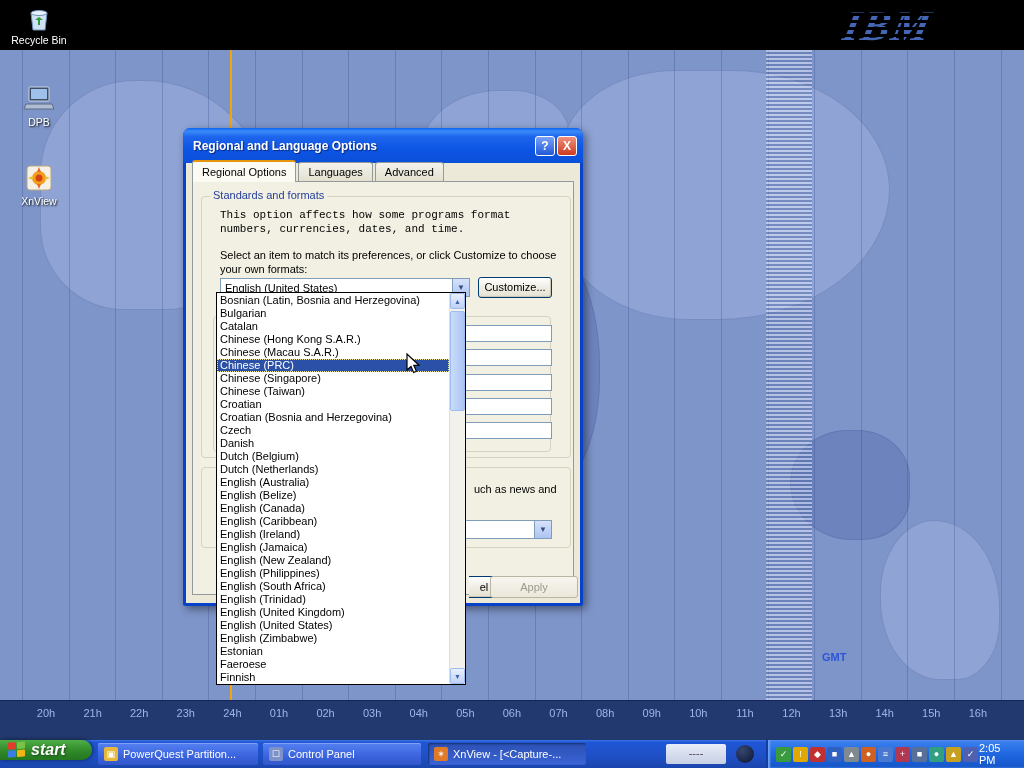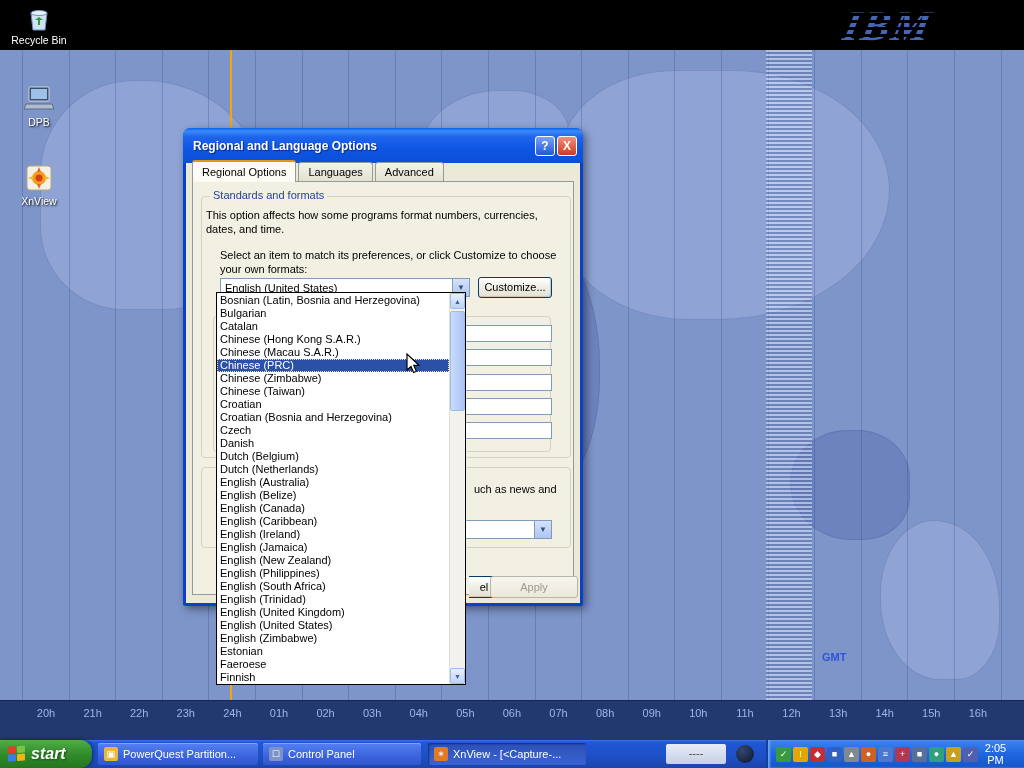--- a/index.html
+++ b/index.html
@@ -79,21 +79,21 @@
   .sb-btn { position:absolute; left:0; width:15px; height:16px; border:1px solid #9dbdf0; border-radius:2px;
     background:linear-gradient(to bottom,#e9f0fd,#bed1f6); color:#3f63a8; font-size:7px; text-align:center; line-height:15px; }
   .sb-up { top:0; }
   .sb-down { bottom:0; }
   .sb-thumb { position:absolute; left:0; width:15px; top:18px; height:100px; border:1px solid #9dbdf0; border-radius:2px;
     background:linear-gradient(to right,#cadcfa,#aac4f4); }
 
   
   .taskbar { position:absolute; left:0; right:0; bottom:0; height:28px; z-index:50;
     background:linear-gradient(to bottom,#3a75e8 0%, #2057d6 8%, #1e4fc4 60%, #1a45ad 100%); }
-  .start-btn { position:absolute; left:0; top:0; width:92px; height:28px; border-radius:0 12px 12px 0;
+  .start-btn { position:absolute; left:0; top:0; width:92px; height:20px; border-radius:0 12px 12px 0;
     background:linear-gradient(to bottom,#4fae46,#2f8929 55%, #24761f);
     box-shadow:1px 0 4px rgba(0,0,0,.5); display:flex; align-items:center; padding-left:8px; }
   .start-btn .s-lbl { color:#fff; font:italic bold 16px "Liberation Sans", sans-serif; text-shadow:1px 1px 2px #1c4a18; margin-left:5px; }
   .winflag { width:18px; height:16px; display:grid; grid-template-columns:8px 8px; grid-template-rows:7px 7px; gap:1px; transform:skewY(-4deg); }
   .winflag i { display:block; border-radius:1px; }
   .task-btn { position:absolute; top:3px; height:22px; border-radius:2px; display:flex; align-items:center; padding:0 6px;
     background:linear-gradient(to bottom,#5581f2,#3a63dd 60%, #3257cc); box-shadow:inset 0 1px 0 #7fa0f5;
     color:#fff; font-size:11px; white-space:nowrap; overflow:hidden; }
   .task-btn.pressed { background:linear-gradient(to bottom,#2c50b4,#3a63d5); box-shadow:inset 1px 1px 2px #16306e; }
   .task-ico { width:14px; height:14px; border-radius:2px; margin-right:5px; flex:none;
@@ -101,21 +101,21 @@
   .tb-toolbar { position:absolute; left:666px; top:4px; width:60px; height:20px; border-radius:2px;
     background:linear-gradient(to bottom,#e8ecf8,#c7cfe6); color:#444; font-size:11px; text-align:center; line-height:19px; }
   .ql-circle { position:absolute; left:736px; top:5px; width:18px; height:18px; border-radius:50%;
     background:radial-gradient(circle at 35% 30%, #35476e, #0c1430); }
   .tray { position:absolute; left:766px; right:0; top:0; bottom:0;
     background:linear-gradient(to bottom,#3f83f0,#1f66e0 50%, #1556c8);
     border-left:2px solid #1340a0; box-shadow:inset 2px 0 2px #6ea2f5;
     display:flex; align-items:center; padding-left:7px; }
   .tray-icon { width:15px; height:15px; border-radius:2px; margin:0 1px; flex:none;
     color:#fff; font-size:9px; line-height:15px; text-align:center; }
-  .tray-clock { margin-left:auto; color:#fff; font-size:11px; padding-right:12px;text-align:center; }
+  .tray-clock { margin-left:auto; color:#fff; font-size:11px; padding-right:12px; }
 
   
   .cursor { position:absolute; z-index:200; }
 </style>
 </head>
 <body>
 
 <div id="screen">
 
   <div class="wallpaper">
@@ -199,21 +199,21 @@
 
     <span class="tab active">Regional Options</span>
         <span class="tab">Languages</span>
         <span class="tab">Advanced</span>
       </div>
     <div class="tabpane">
 
       <div class="groupbox" style="left:8px;top:14px;width:370px;height:262px;">
         <span class="gb-label">Standards and formats</span>
       </div>
-      <div class="dlg-text" style="left:13px;top:26px;width:345px;">This option affects how some programs format numbers, currencies, dates, and time.</div>
+      <div class="dlg-text" style="left:27px;top:26px;width:345px;font-family:Liberation Mono, monospace;">This option affects how some programs format numbers, currencies, dates, and time.</div>
       <div class="dlg-text" style="left:27px;top:66px;width:350px;">Select an item to match its preferences, or click Customize to choose your own formats:</div>
       <div class="combo" style="left:27px;top:96px;width:250px;height:19px;">
         <span class="val">English (United States)</span>
         <span class="arrow">▼</span>
       </div>
       <div class="xp-btn" style="left:285px;top:95px;width:74px;height:21px;line-height:19px;">Customize...</div>
 
       <div class="groupbox" style="left:20px;top:134px;width:338px;height:136px;"></div>
       <div class="edit" style="left:101px;top:143px;width:258px;height:17px;"></div>
       <div class="edit" style="left:101px;top:167px;width:258px;height:17px;"></div>
@@ -235,21 +235,21 @@
 
   <div class="lang-list">
     <div class="list-items">
 
     <div class="list-item">Bosnian (Latin, Bosnia and Herzegovina)</div>
         <div class="list-item">Bulgarian</div>
         <div class="list-item">Catalan</div>
         <div class="list-item">Chinese (Hong Kong S.A.R.)</div>
         <div class="list-item">Chinese (Macau S.A.R.)</div>
         <div class="list-item selected">Chinese (PRC)</div>
-        <div class="list-item">Chinese (Zimbabwe)</div>
+        <div class="list-item">Chinese (Singapore)</div>
         <div class="list-item">Chinese (Taiwan)</div>
         <div class="list-item">Croatian</div>
         <div class="list-item">Croatian (Bosnia and Herzegovina)</div>
         <div class="list-item">Czech</div>
         <div class="list-item">Danish</div>
         <div class="list-item">Dutch (Belgium)</div>
         <div class="list-item">Dutch (Netherlands)</div>
         <div class="list-item">English (Australia)</div>
         <div class="list-item">English (Belize)</div>
         <div class="list-item">English (Canada)</div>

